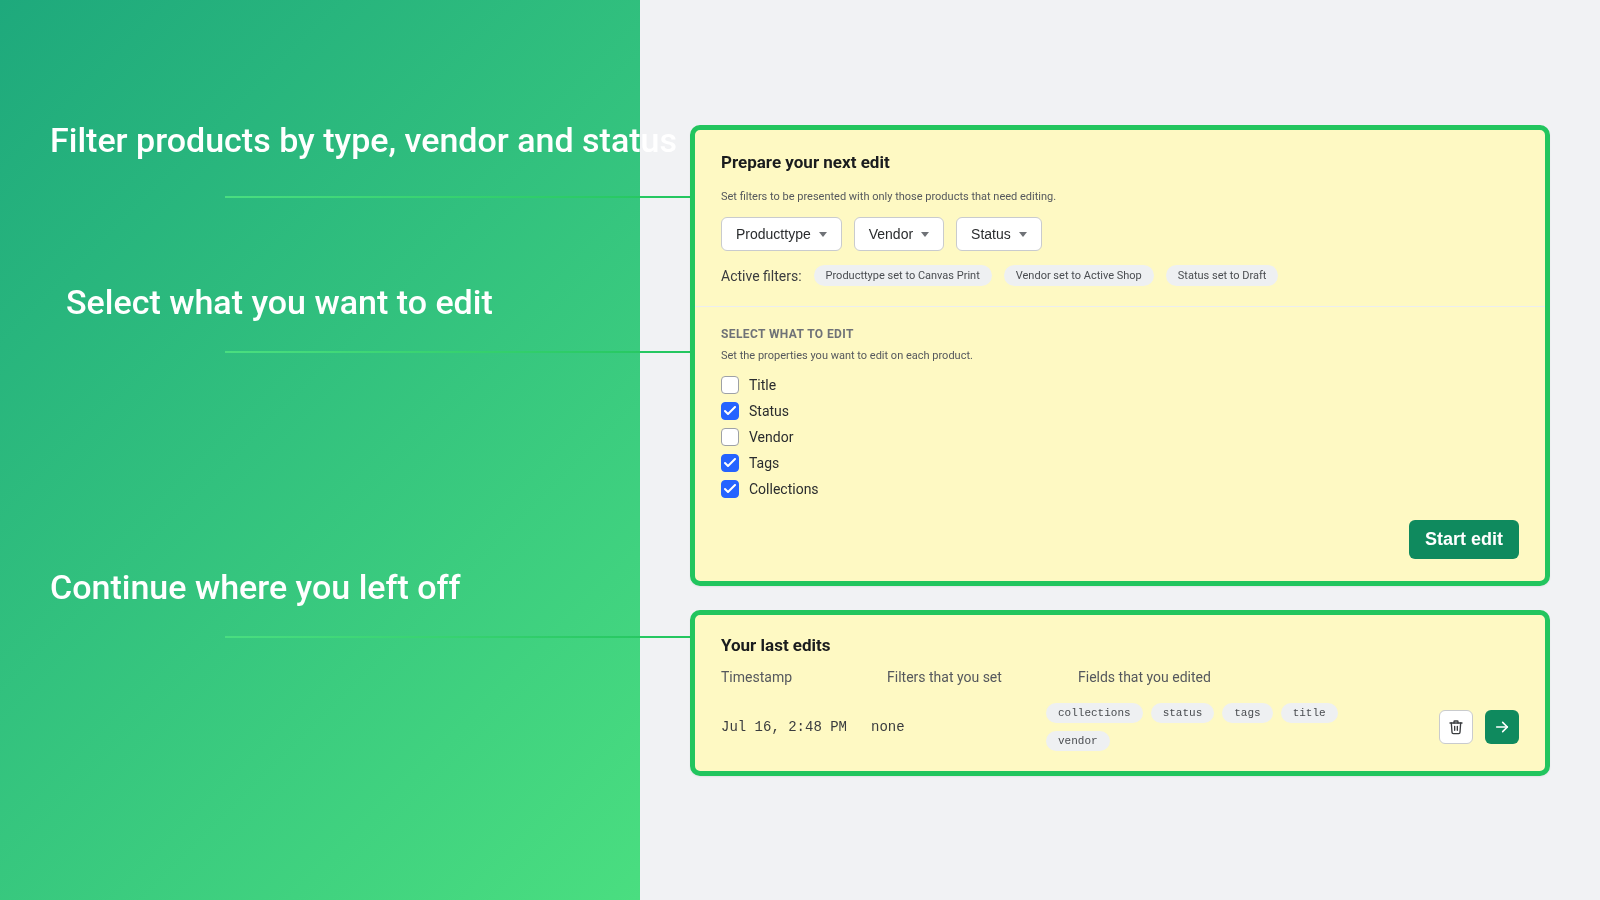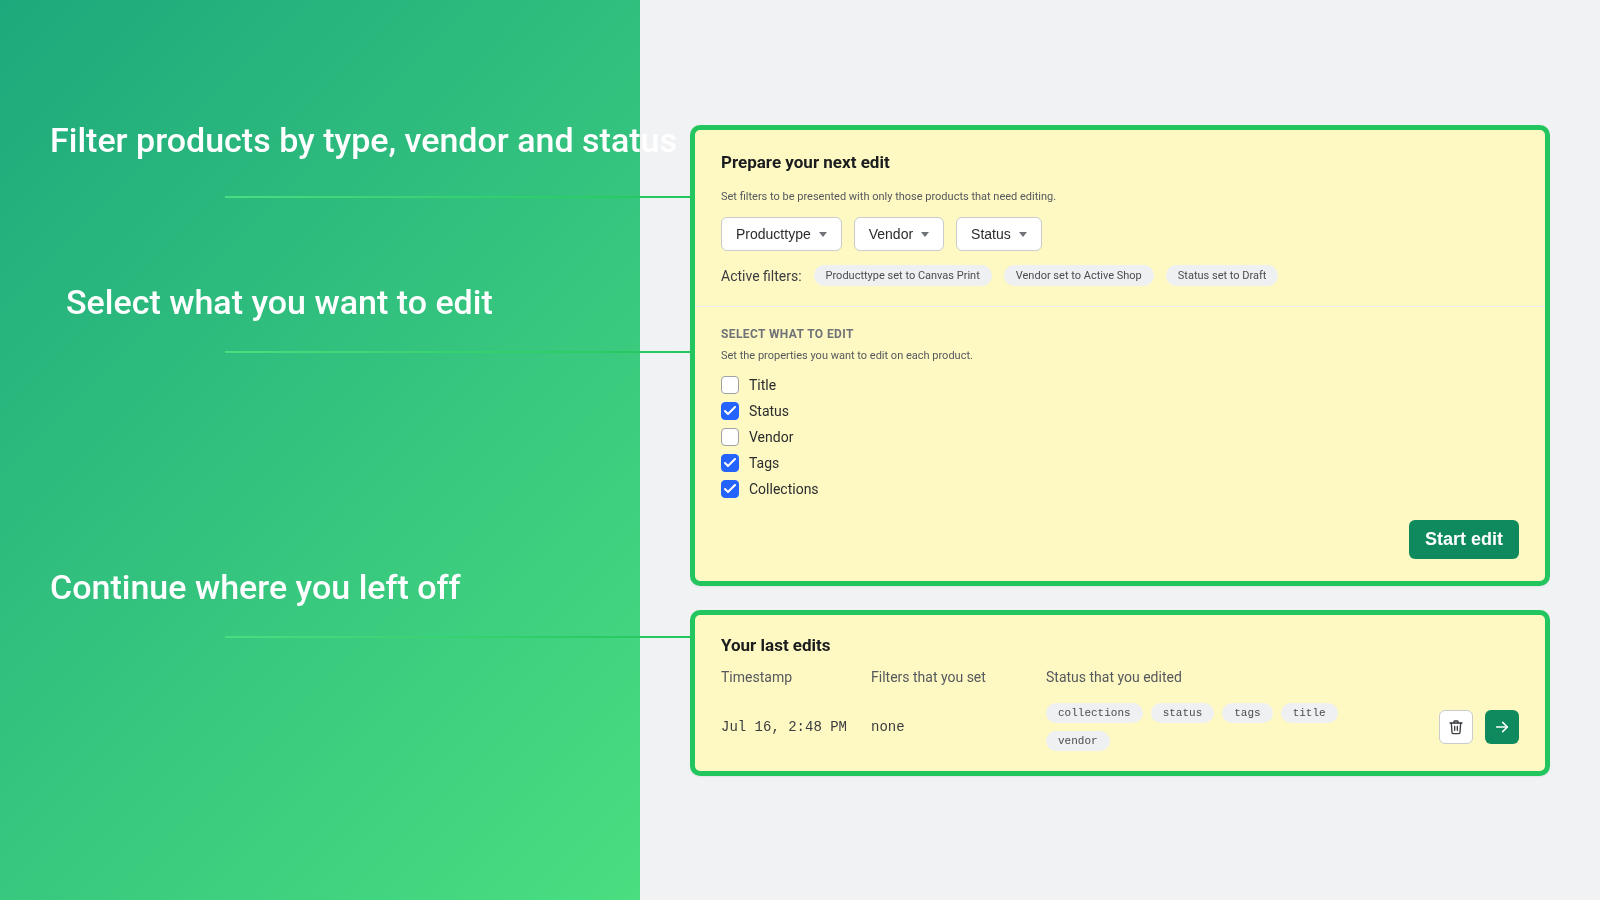--- a/index.html
+++ b/index.html
@@ -64,21 +64,21 @@
   .cbox.checked svg { display: block; }
   .cbox svg { display: none; }
 
   .action-row { display: flex; justify-content: flex-end; margin-top: 22px; }
   .btn-primary {
     background: #0f8a5e; color: #fff; border: none; border-radius: 6px;
     padding: 9px 16px; font-size: 18px; font-weight: 600; cursor: pointer;
   }
 
   .last-title { font-size: 17px; font-weight: 700; color: #1a1c1e; margin-bottom: 14px; }
-  .last-head { display: grid; grid-template-columns: 150px 175px 1fr 120px; gap: 0; font-size: 14px; color: #55585d; margin-bottom: 18px; }
+  .last-head { display: grid; grid-template-columns: 150px 175px 1fr 120px; gap: 16px; font-size: 14px; color: #55585d; margin-bottom: 18px; }
   .last-row  { display: grid; grid-template-columns: 150px 175px 1fr 120px; align-items: center; font-size: 14px; color: #3a3c3f; font-family: Liberation Mono, monospace; }
   .tag-set { display: flex; gap: 8px; flex-wrap: wrap; }
   .row-actions { display: flex; justify-content: flex-end; gap: 12px; }
   .icon-btn {
     width: 34px; height: 34px; border-radius: 6px; display: inline-flex; align-items: center; justify-content: center; cursor: pointer;
   }
   .icon-btn.outline { border: 1px solid #c9cbce; background: #fff; color: #3a3c3f; }
   .icon-btn.solid   { border: none; background: #0f8a5e; color: #fff; }
 </style>
 </head>
@@ -168,21 +168,21 @@
         <button class="btn-primary">Start edit</button>
       </div>
     </div>
 
     <div class="card card-last">
       <div class="last-title">Your last edits</div>
 
       <div class="last-head">
         <div>Timestamp</div>
         <div>Filters that you set</div>
-        <div>Status that you edited</div>
+        <div>Fields that you edited</div>
         <div></div>
       </div>
 
       <div class="last-row">
         <div>Jul 16, 2:48 PM</div>
         <div>none</div>
         <div class="tag-set">
           <span class="chip">collections</span>
           <span class="chip">status</span>
           <span class="chip">tags</span>

